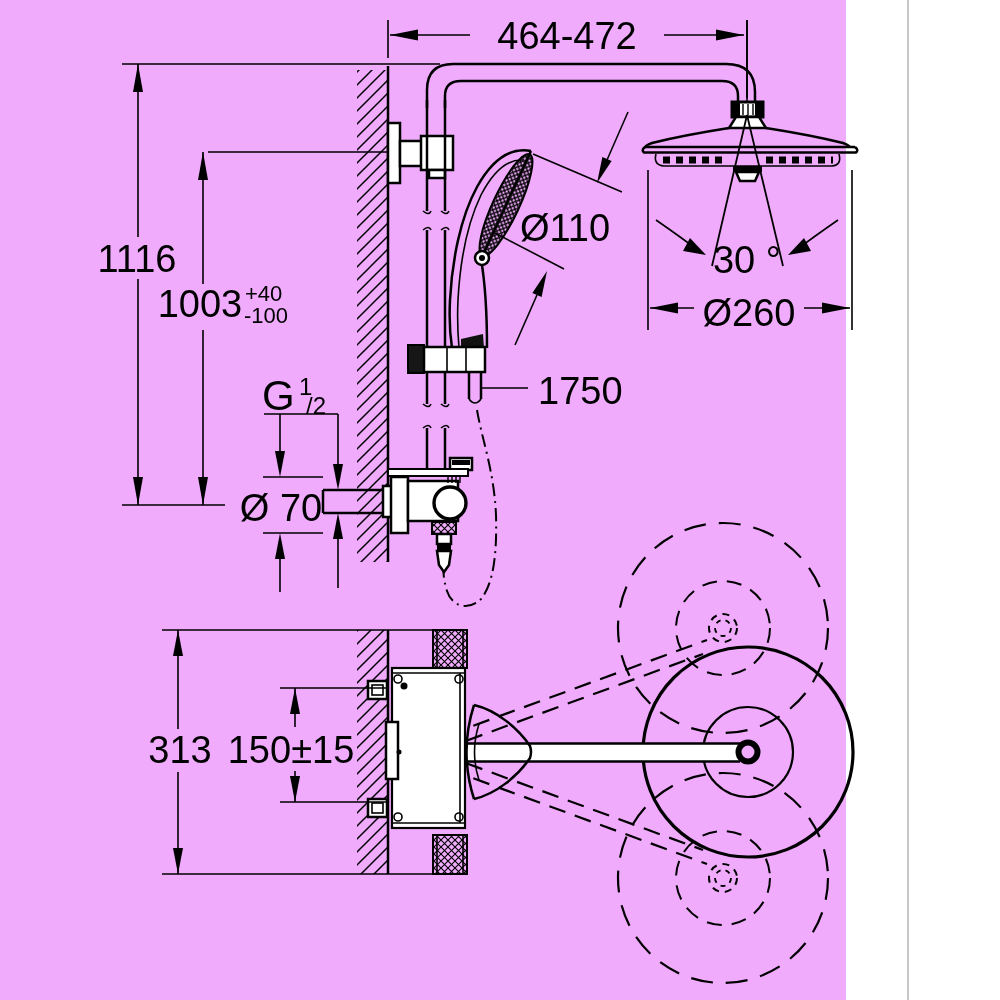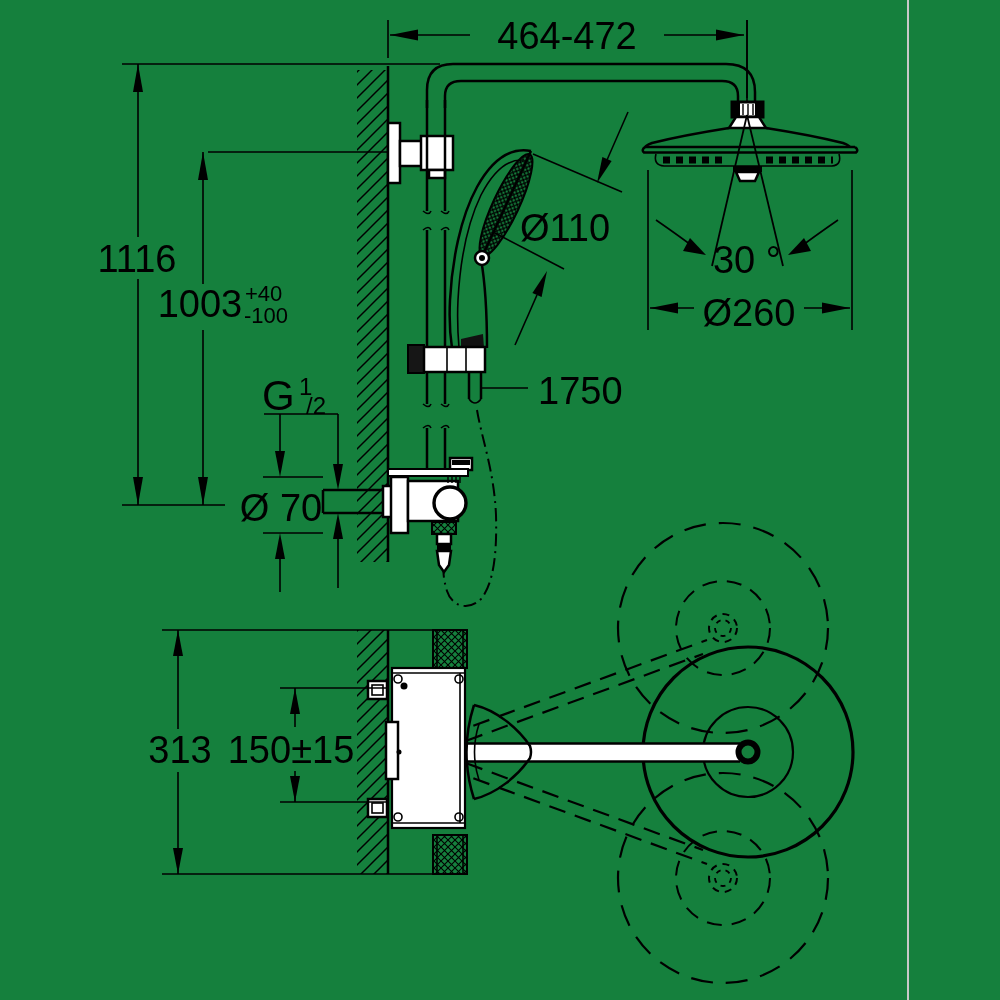--- a/index.html
+++ b/index.html
@@ -1,16 +1,16 @@
 <!DOCTYPE html>
 <html><head>
 <meta charset="utf-8">
 <style>
   html,body{margin:0;padding:0;background:#fff;}
-  .stage{width:1000px;height:1000px;position:relative;background:#15803d;}
+  .stage{width:846px;height:1000px;position:relative;background:#f0abfc;}
   svg{display:block;}
   svg text{font-family:"Liberation Sans","DejaVu Sans",sans-serif;fill:#000;}
   .dim{font-size:38px;}
   .tol{font-size:22px;}
   .gbig{font-size:42px;}
   .gsup{font-size:24px;}
   .ln{stroke:#000;stroke-width:2.5;fill:none;}
   .thin{stroke:#000;stroke-width:1.6;fill:none;}
   .thick{stroke:#000;stroke-width:3.2;fill:none;}
   .fillw{fill:#fff;stroke:#000;stroke-width:2.5;}

